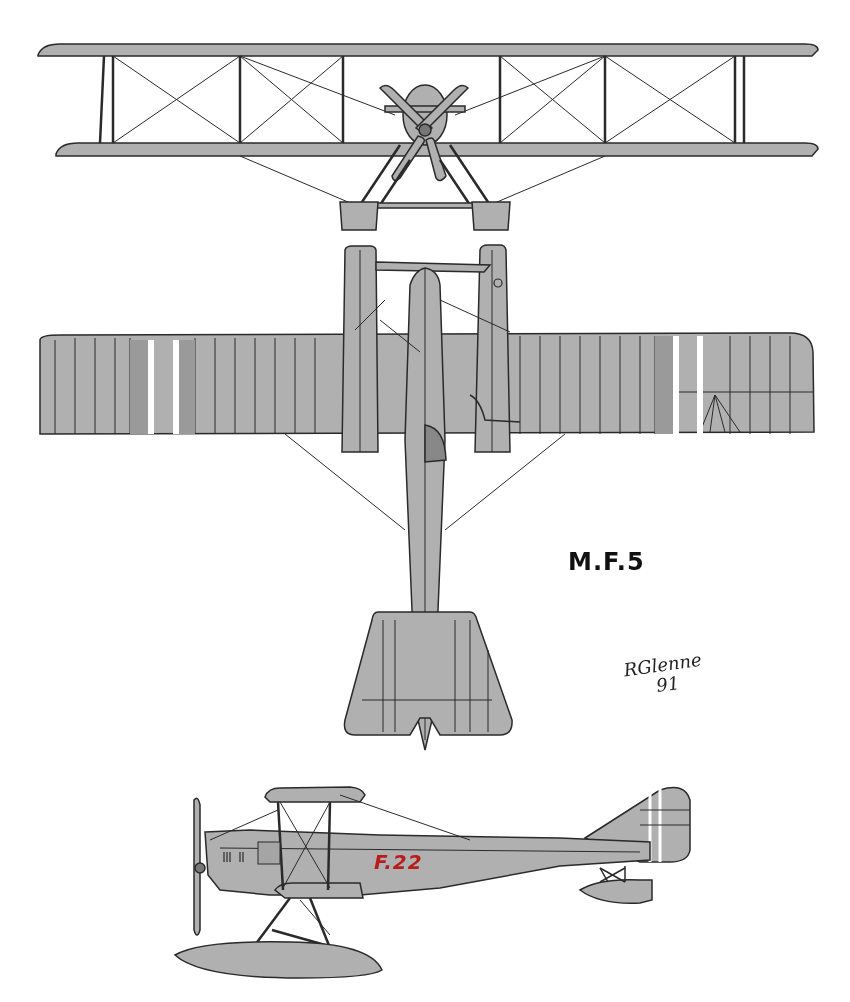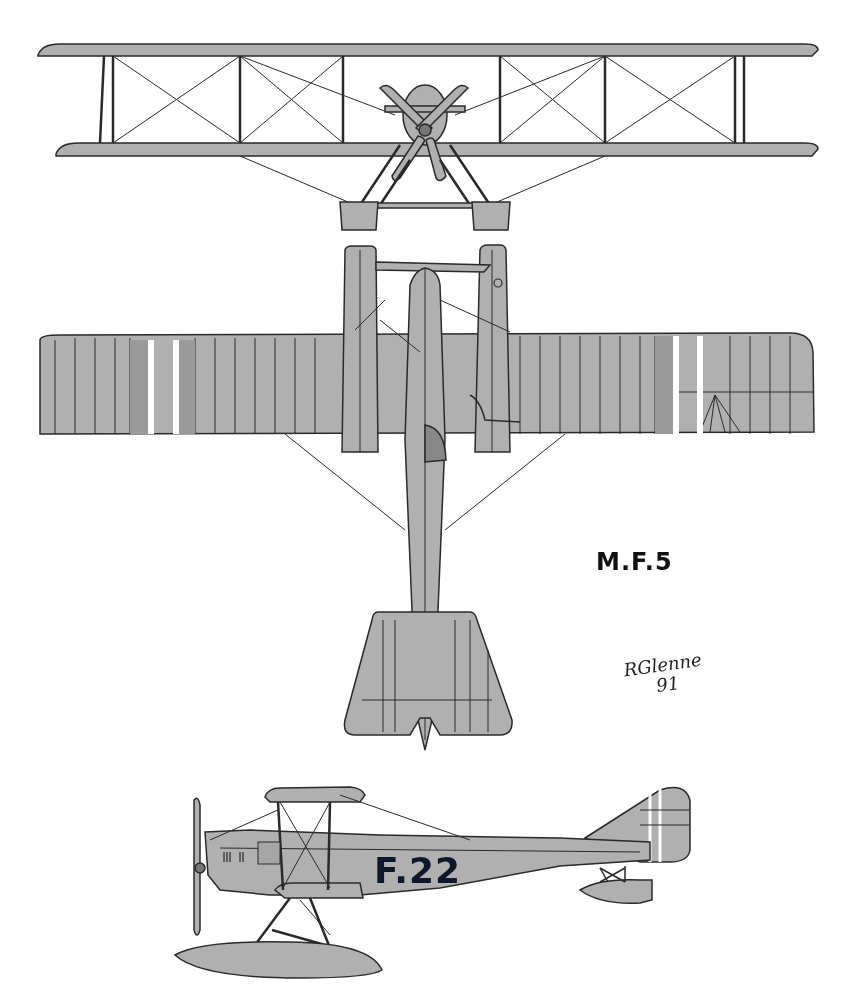--- a/index.html
+++ b/index.html
@@ -1,18 +1,18 @@
 <!DOCTYPE html>
 <html><head>
 <meta charset="utf-8">
 <style>
   html, body { margin:0; padding:0; background:#ffffff; }
   body { width:850px; height:1002px; position:relative; overflow:hidden; font-family:"DejaVu Sans", sans-serif; }
   svg { position:absolute; left:0; top:0; }
-  .title { position:absolute; left:596px; top:548px; font-family:"DejaVu Sans", sans-serif; font-weight:bold; font-size:24px; color:#111; letter-spacing:1px; }
+  .title { position:absolute; left:568px; top:548px; font-family:"DejaVu Sans", sans-serif; font-weight:bold; font-size:24px; color:#111; letter-spacing:1px; }
   .sig { position:absolute; left:625px; top:655px; font-family:"DejaVu Serif", serif; font-style:italic; font-size:18px; color:#222; transform:rotate(-8deg); line-height:20px; }
   .sig .yr { display:block; padding-left:30px; }
 </style>
 </head>
 <body>
 
 <svg width="850" height="1002" viewBox="0 0 850 1002">
   <g stroke="#2a2a2a" stroke-width="1.5" fill="#b0b0b0">
 
     <g>
@@ -193,20 +193,20 @@
       <g fill="none" stroke-width="1.5">
         <line x1="600" y1="868" x2="608" y2="882"></line>
           <line x1="625" y1="866" x2="625" y2="882"></line>
         <line x1="600" y1="868" x2="625" y2="882"></line>
           <line x1="625" y1="868" x2="600" y2="882"></line>
       </g>
     </g>
   </g>
 </svg>
 
-<div style="position:absolute; left:374px; top:850px; font-family:'DejaVu Sans', sans-serif; font-weight:bold; font-size:36px; color:#0f172a; letter-spacing:1px;">F.22</div>
+<div style="position:absolute; left:374px; top:850px; font-family:'DejaVu Sans', sans-serif; font-weight:bold; font-size:20px; color:#b91c1c; letter-spacing:1px;font-style:italic;">F.22</div>
 
 <div class="title">M.F.5</div>
 
 <div class="sig">
   <span>RGlenne</span>
   <span class="yr">91</span>
 </div>
 
 </body></html>

